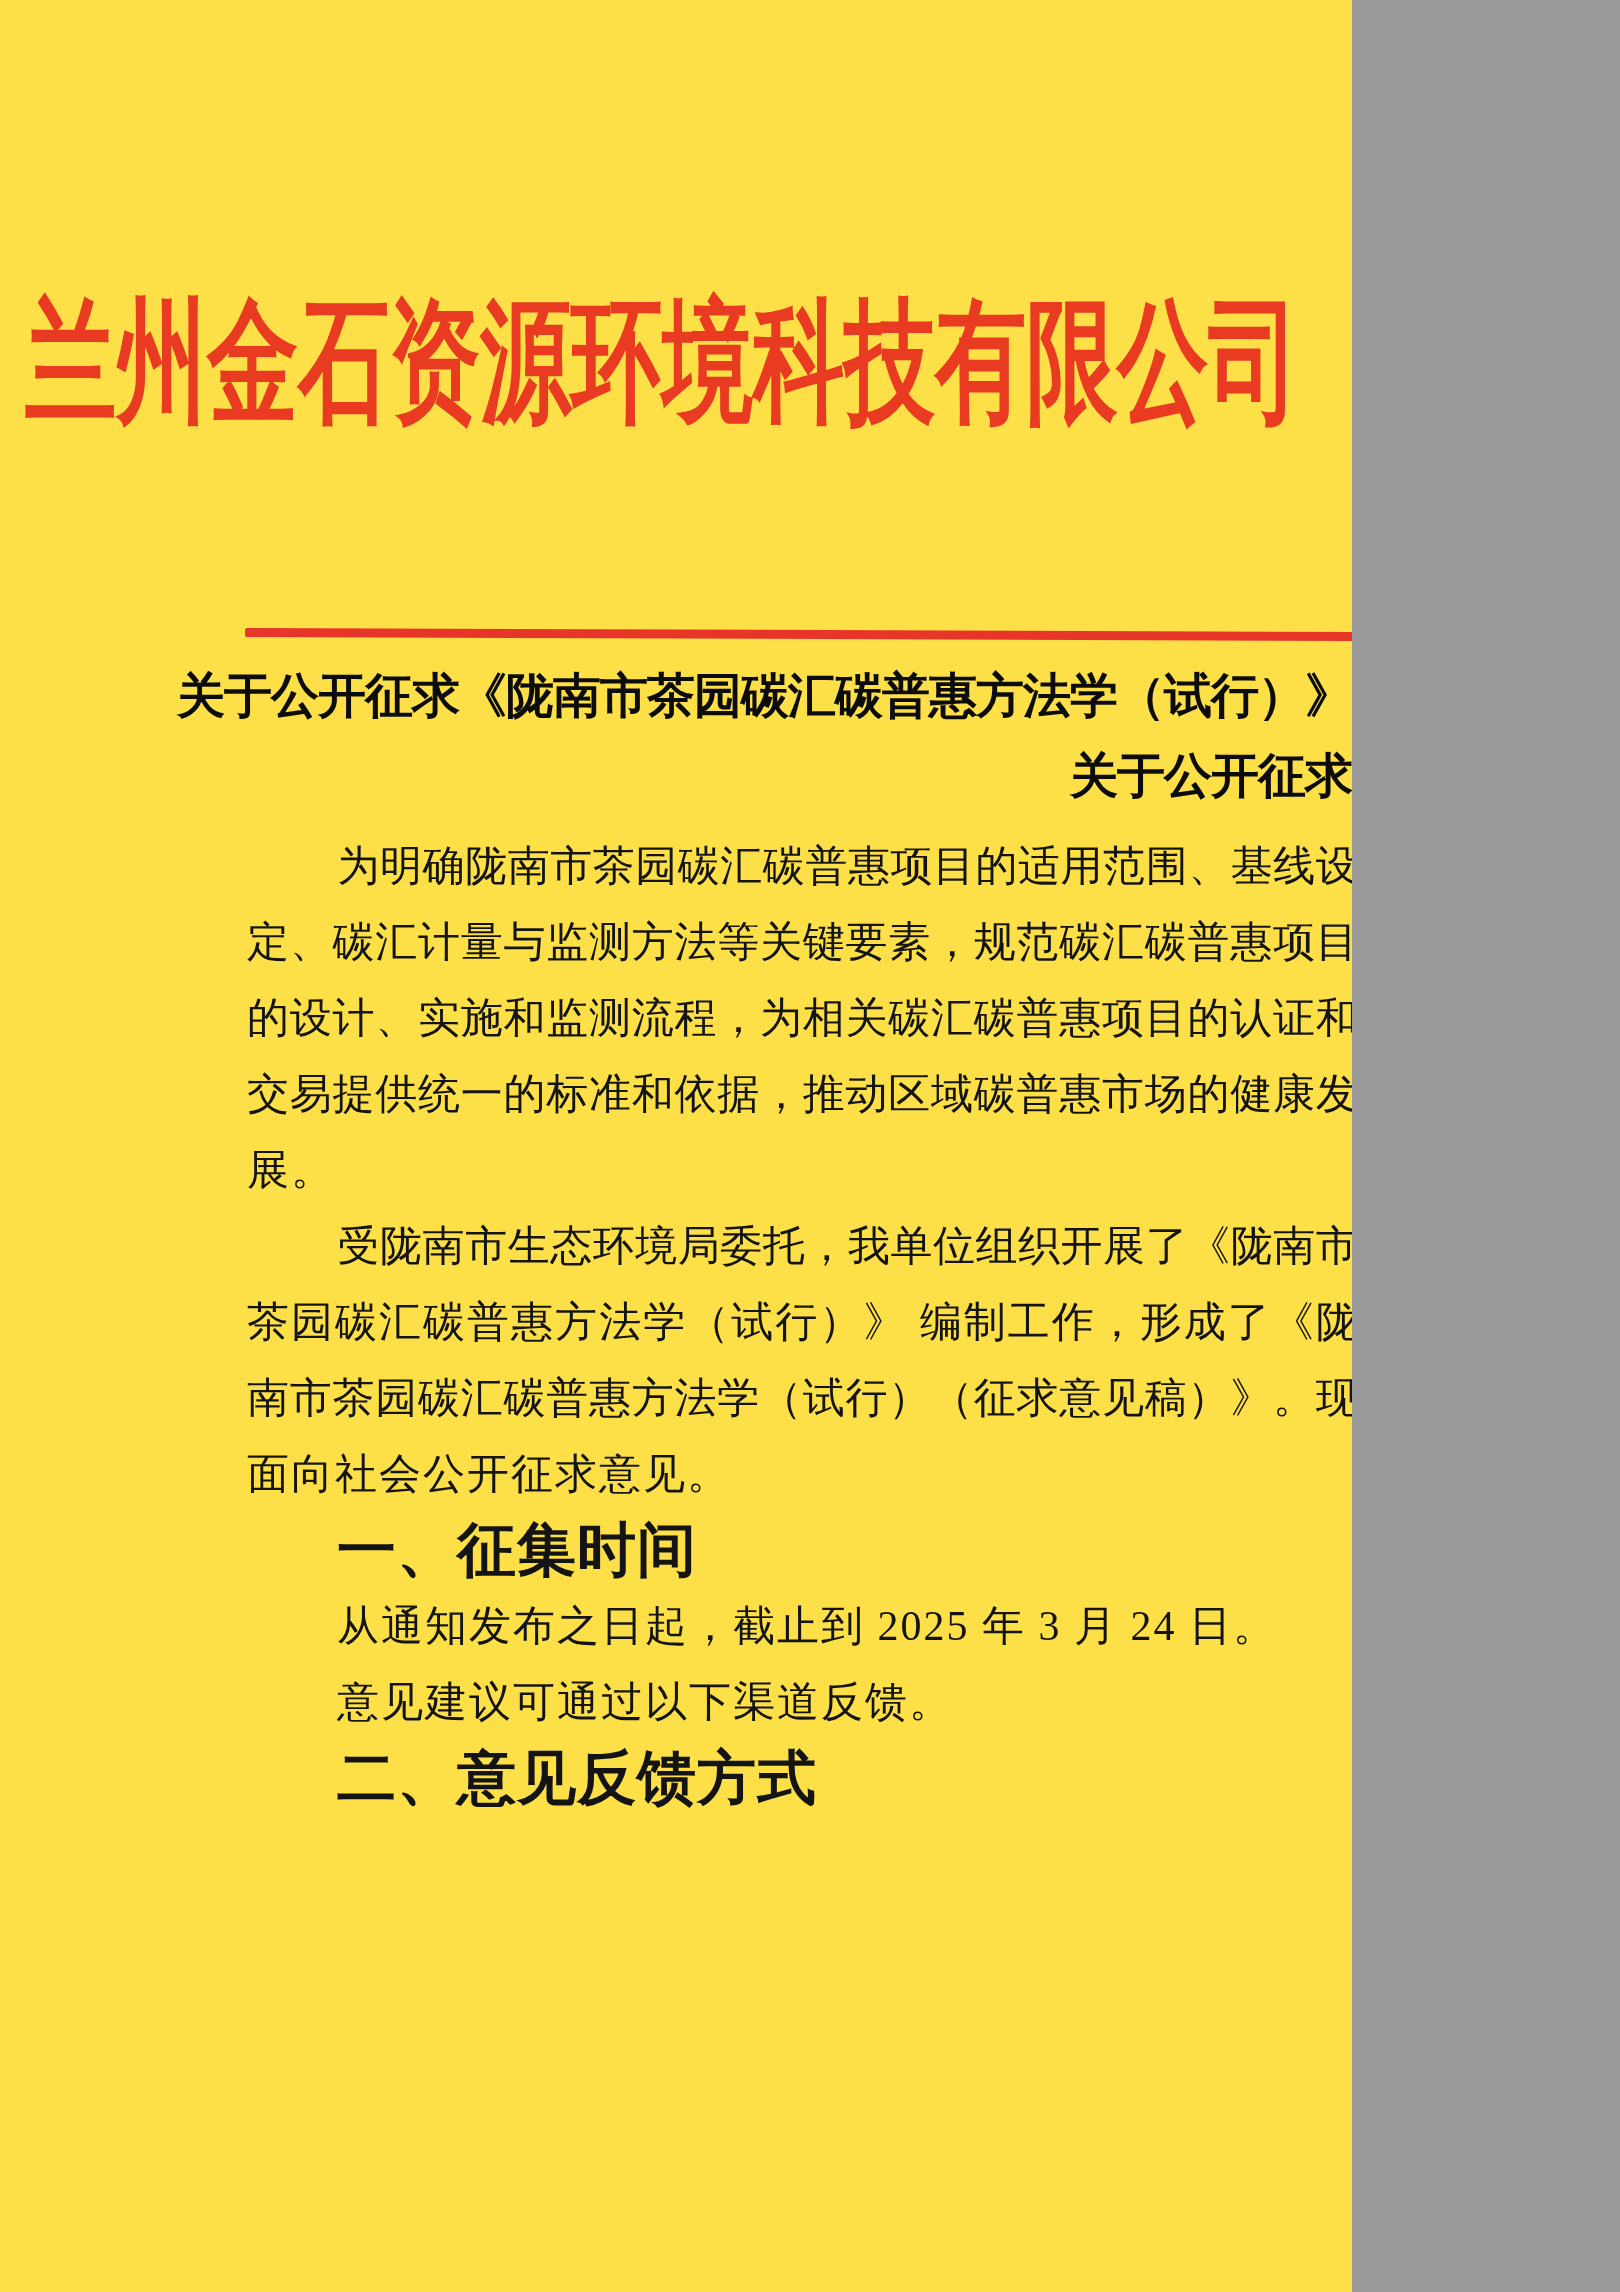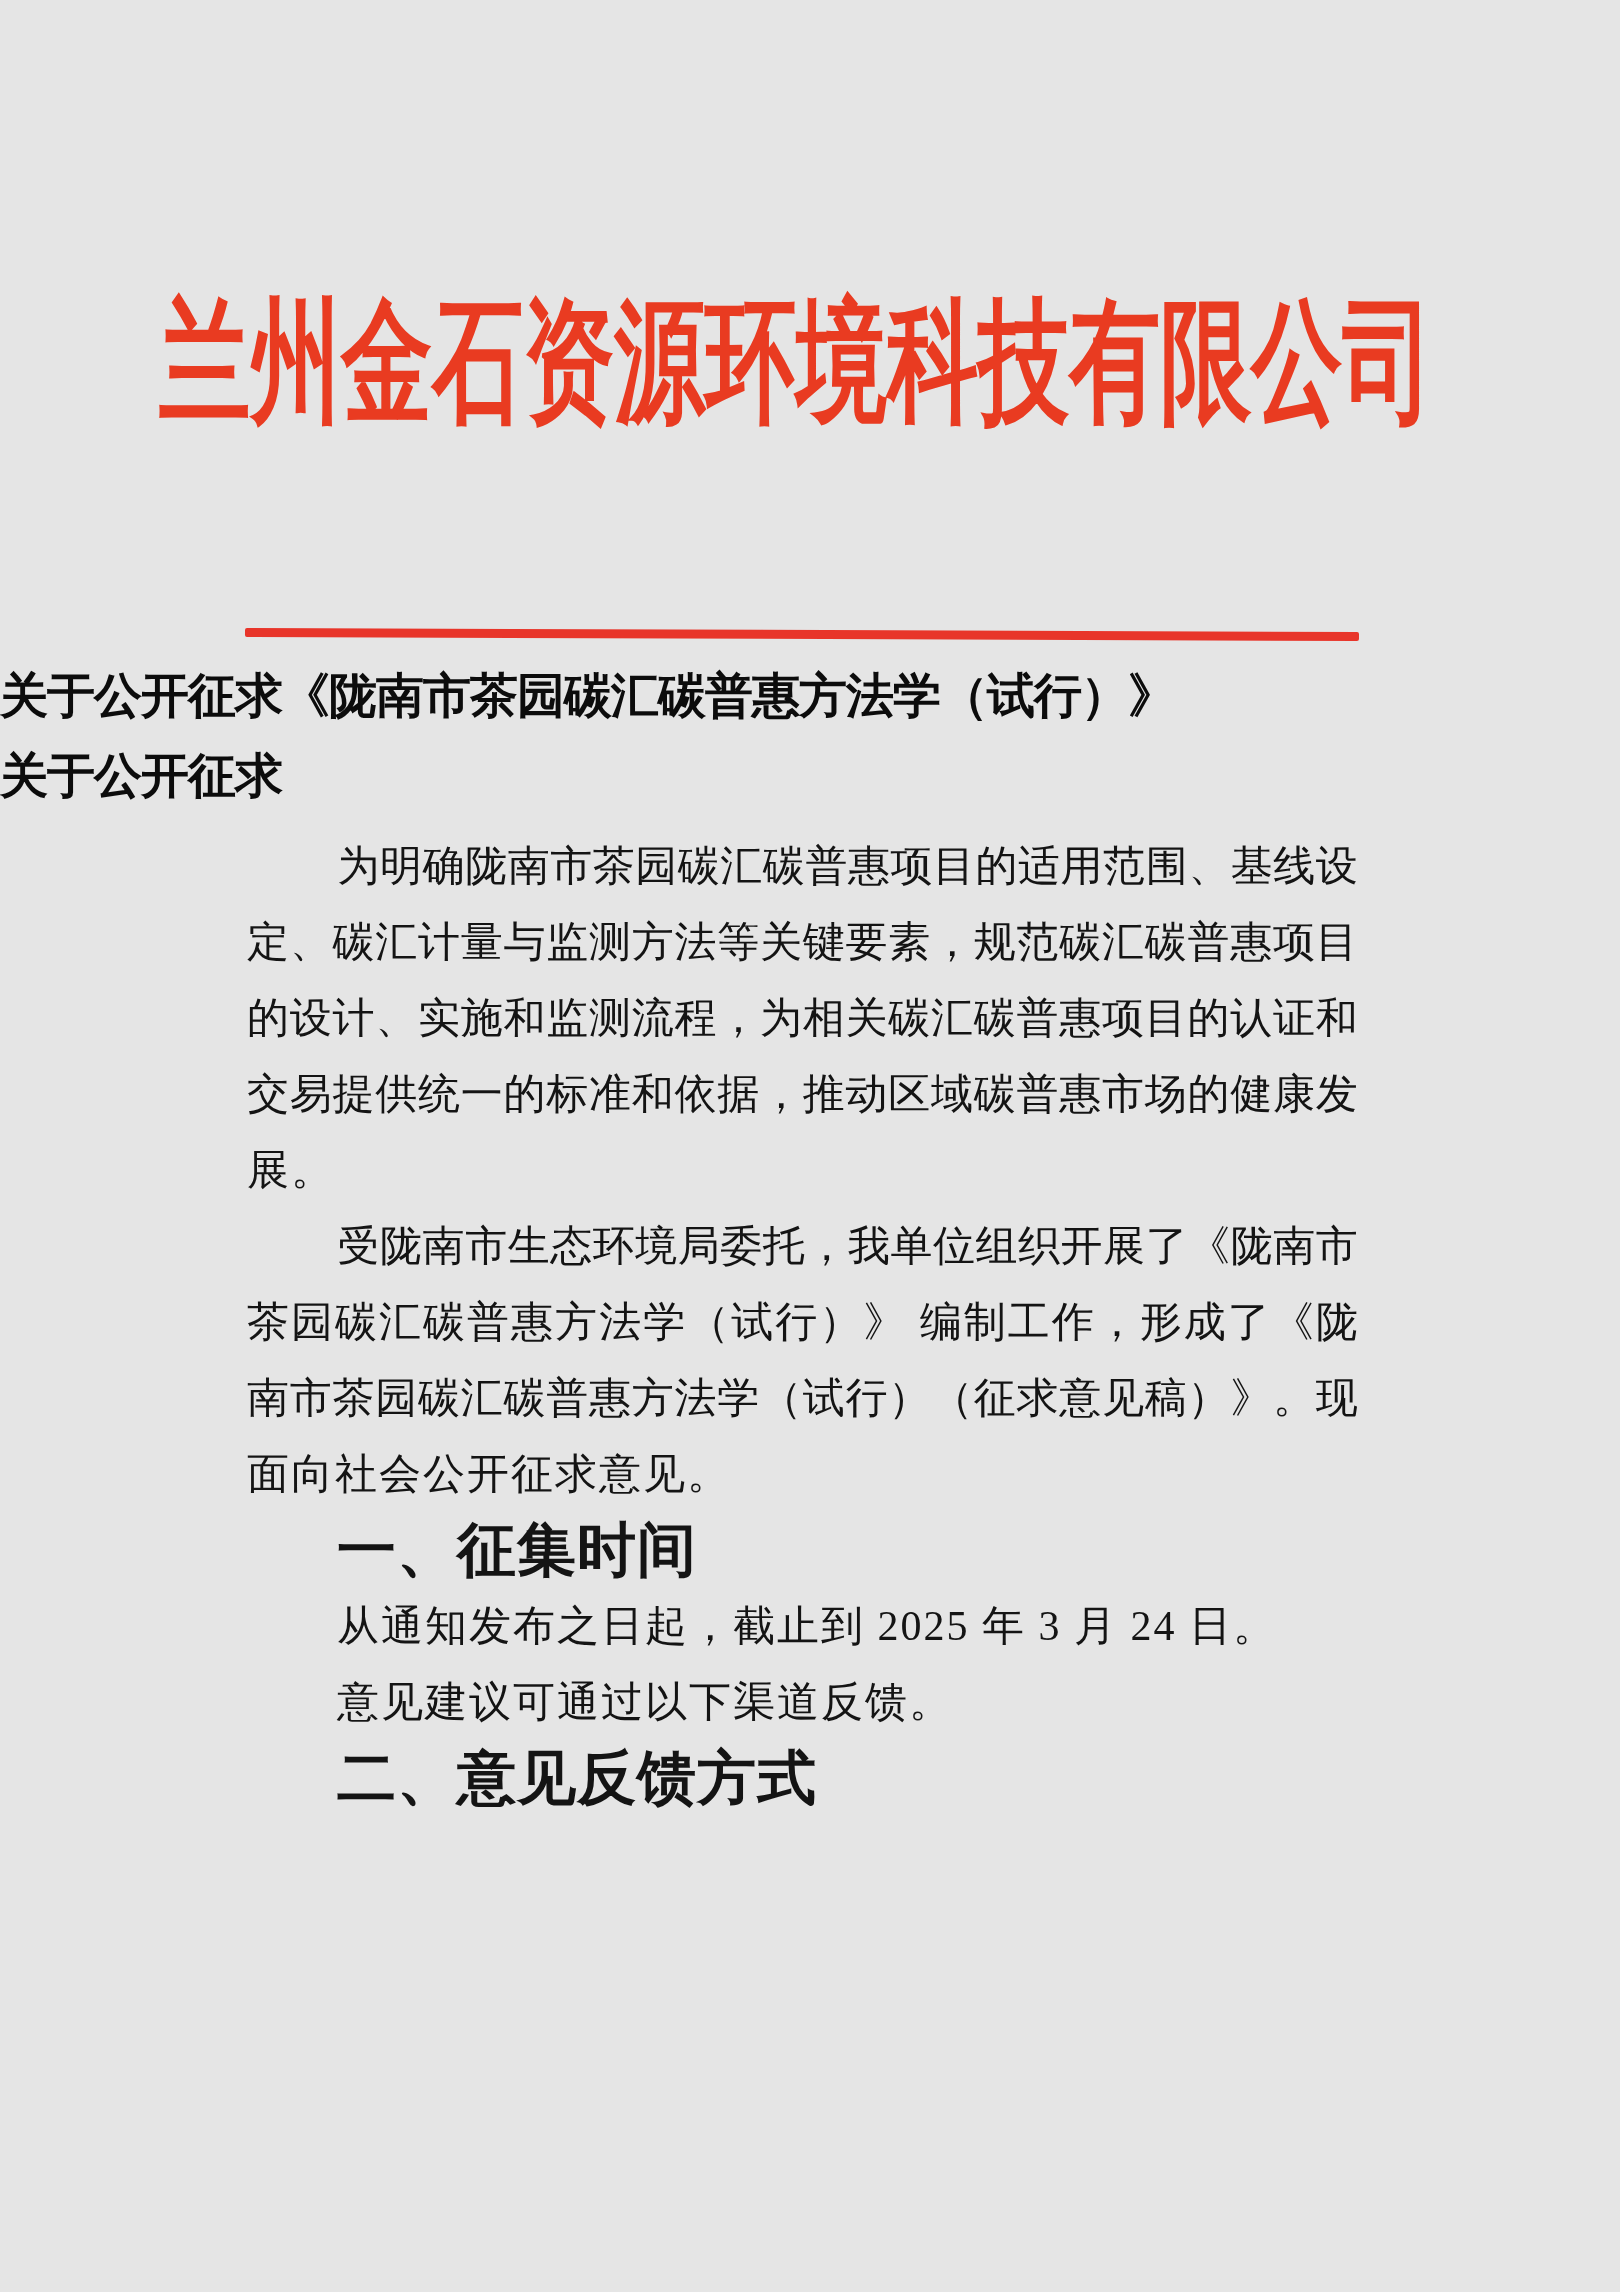--- a/index.html
+++ b/index.html
@@ -1,19 +1,19 @@
 <!DOCTYPE html>
 <html><head>
 <meta charset="utf-8">
 <style>
   html,body{margin:0;padding:0;background:#9a9a9a;}
   .page{
     position:relative;
-    width:1620px;height:2293px;
-    background:#e5e5e5;
+    width:1352px;height:2293px;
+    background:#fde047;
     overflow:hidden;
     font-family:"Liberation Serif",serif;
     text-decoration:underline;
   }
   
   .letterhead{
     position:absolute;top:290px;left:0;width:100%;height:145px;
     display:flex;align-items:center;justify-content:center;
   }
   .letterhead-text{
@@ -28,21 +28,21 @@
   }
   
   .red-rule{
     position:absolute;top:630px;left:245px;width:1114px;height:8.8px;
     transform:rotate(0.2deg);
     border-radius:2px;
   }
   
   .title-block{
     position:absolute;top:656px;left:0;width:100%;
-    text-align:left;
+    text-align:right;
     color:#0c0c0c;
     font-weight:700;
   }
   .title-line{
     font-size:48px;
     line-height:80px;
     letter-spacing:-1px;
     white-space:nowrap;
   }
   

